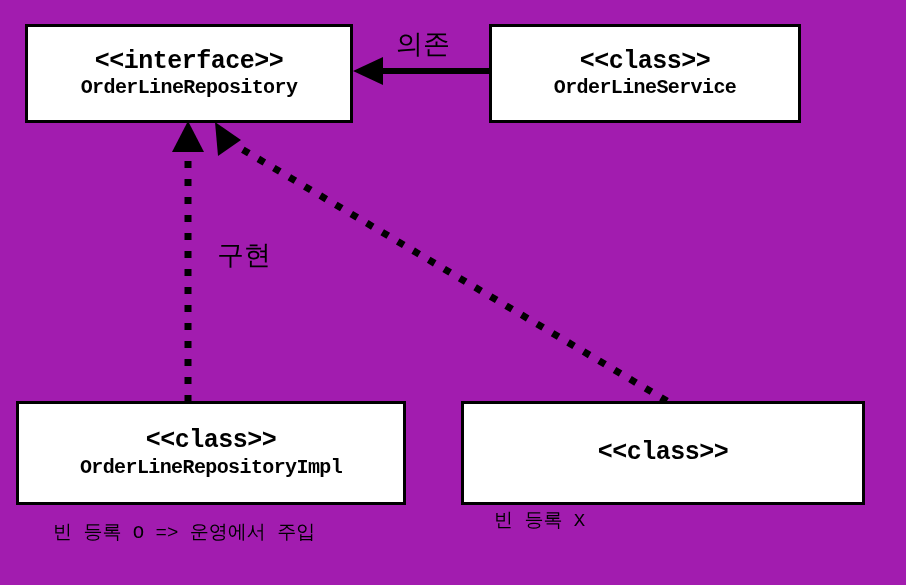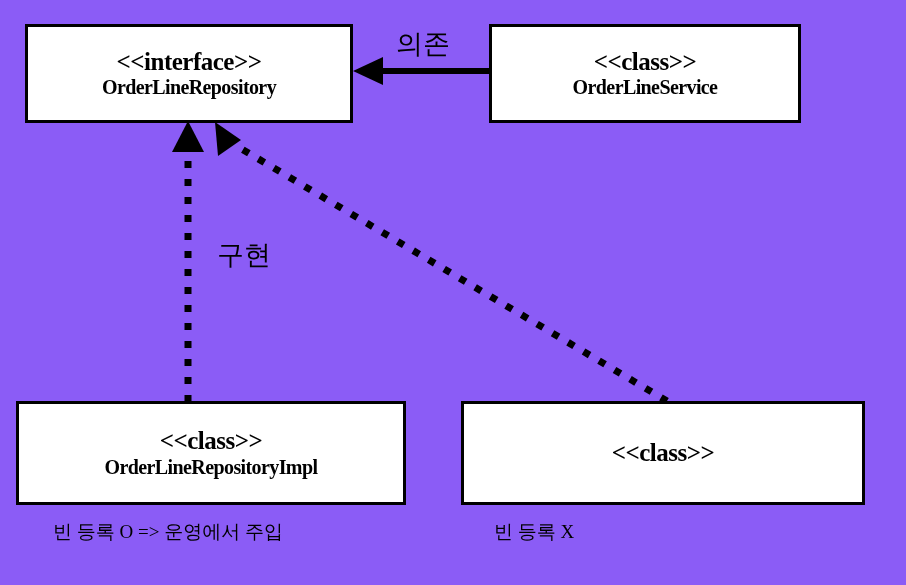--- a/index.html
+++ b/index.html
@@ -4,22 +4,22 @@
 <style>
   html, body {
     margin: 0;
     padding: 0;
     background: #ffffff;
   }
   #diagram-root {
     position: relative;
     width: 906px;
     height: 585px;
-    background: #8b5cf6;
-    font-family: Liberation Serif, serif;
+    background: #a21caf;
+    font-family: Liberation Mono, monospace;
     overflow: hidden;
   }
   .uml-box {
     position: absolute;
     box-sizing: border-box;
     border: 3px solid #000000;
     background: #ffffff;
     display: flex;
     flex-direction: column;
     align-items: center;
@@ -103,15 +103,15 @@
   <div class="uml-box" style="left:461px; top:401px; width:404px; height:104px;">
     <div class="uml-stereotype">&lt;&lt;class&gt;&gt;</div>
   </div>
 
   <div class="edge-label" style="left:396px; top:26px;">의존</div>
 
   <div class="edge-label" style="left:217px; top:201px;margin-top:36px;">구현</div>
 
   <div class="caption" style="left:36px; top:519px;">빈 등록 O =&gt; 운영에서 주입</div>
 
-  <div class="caption" style="left:477px; top:519px;">빈 등록 X</div>
+  <div class="caption" style="left:477px; top:507px;">빈 등록 X</div>
 
 </div>
 
 </body></html>

